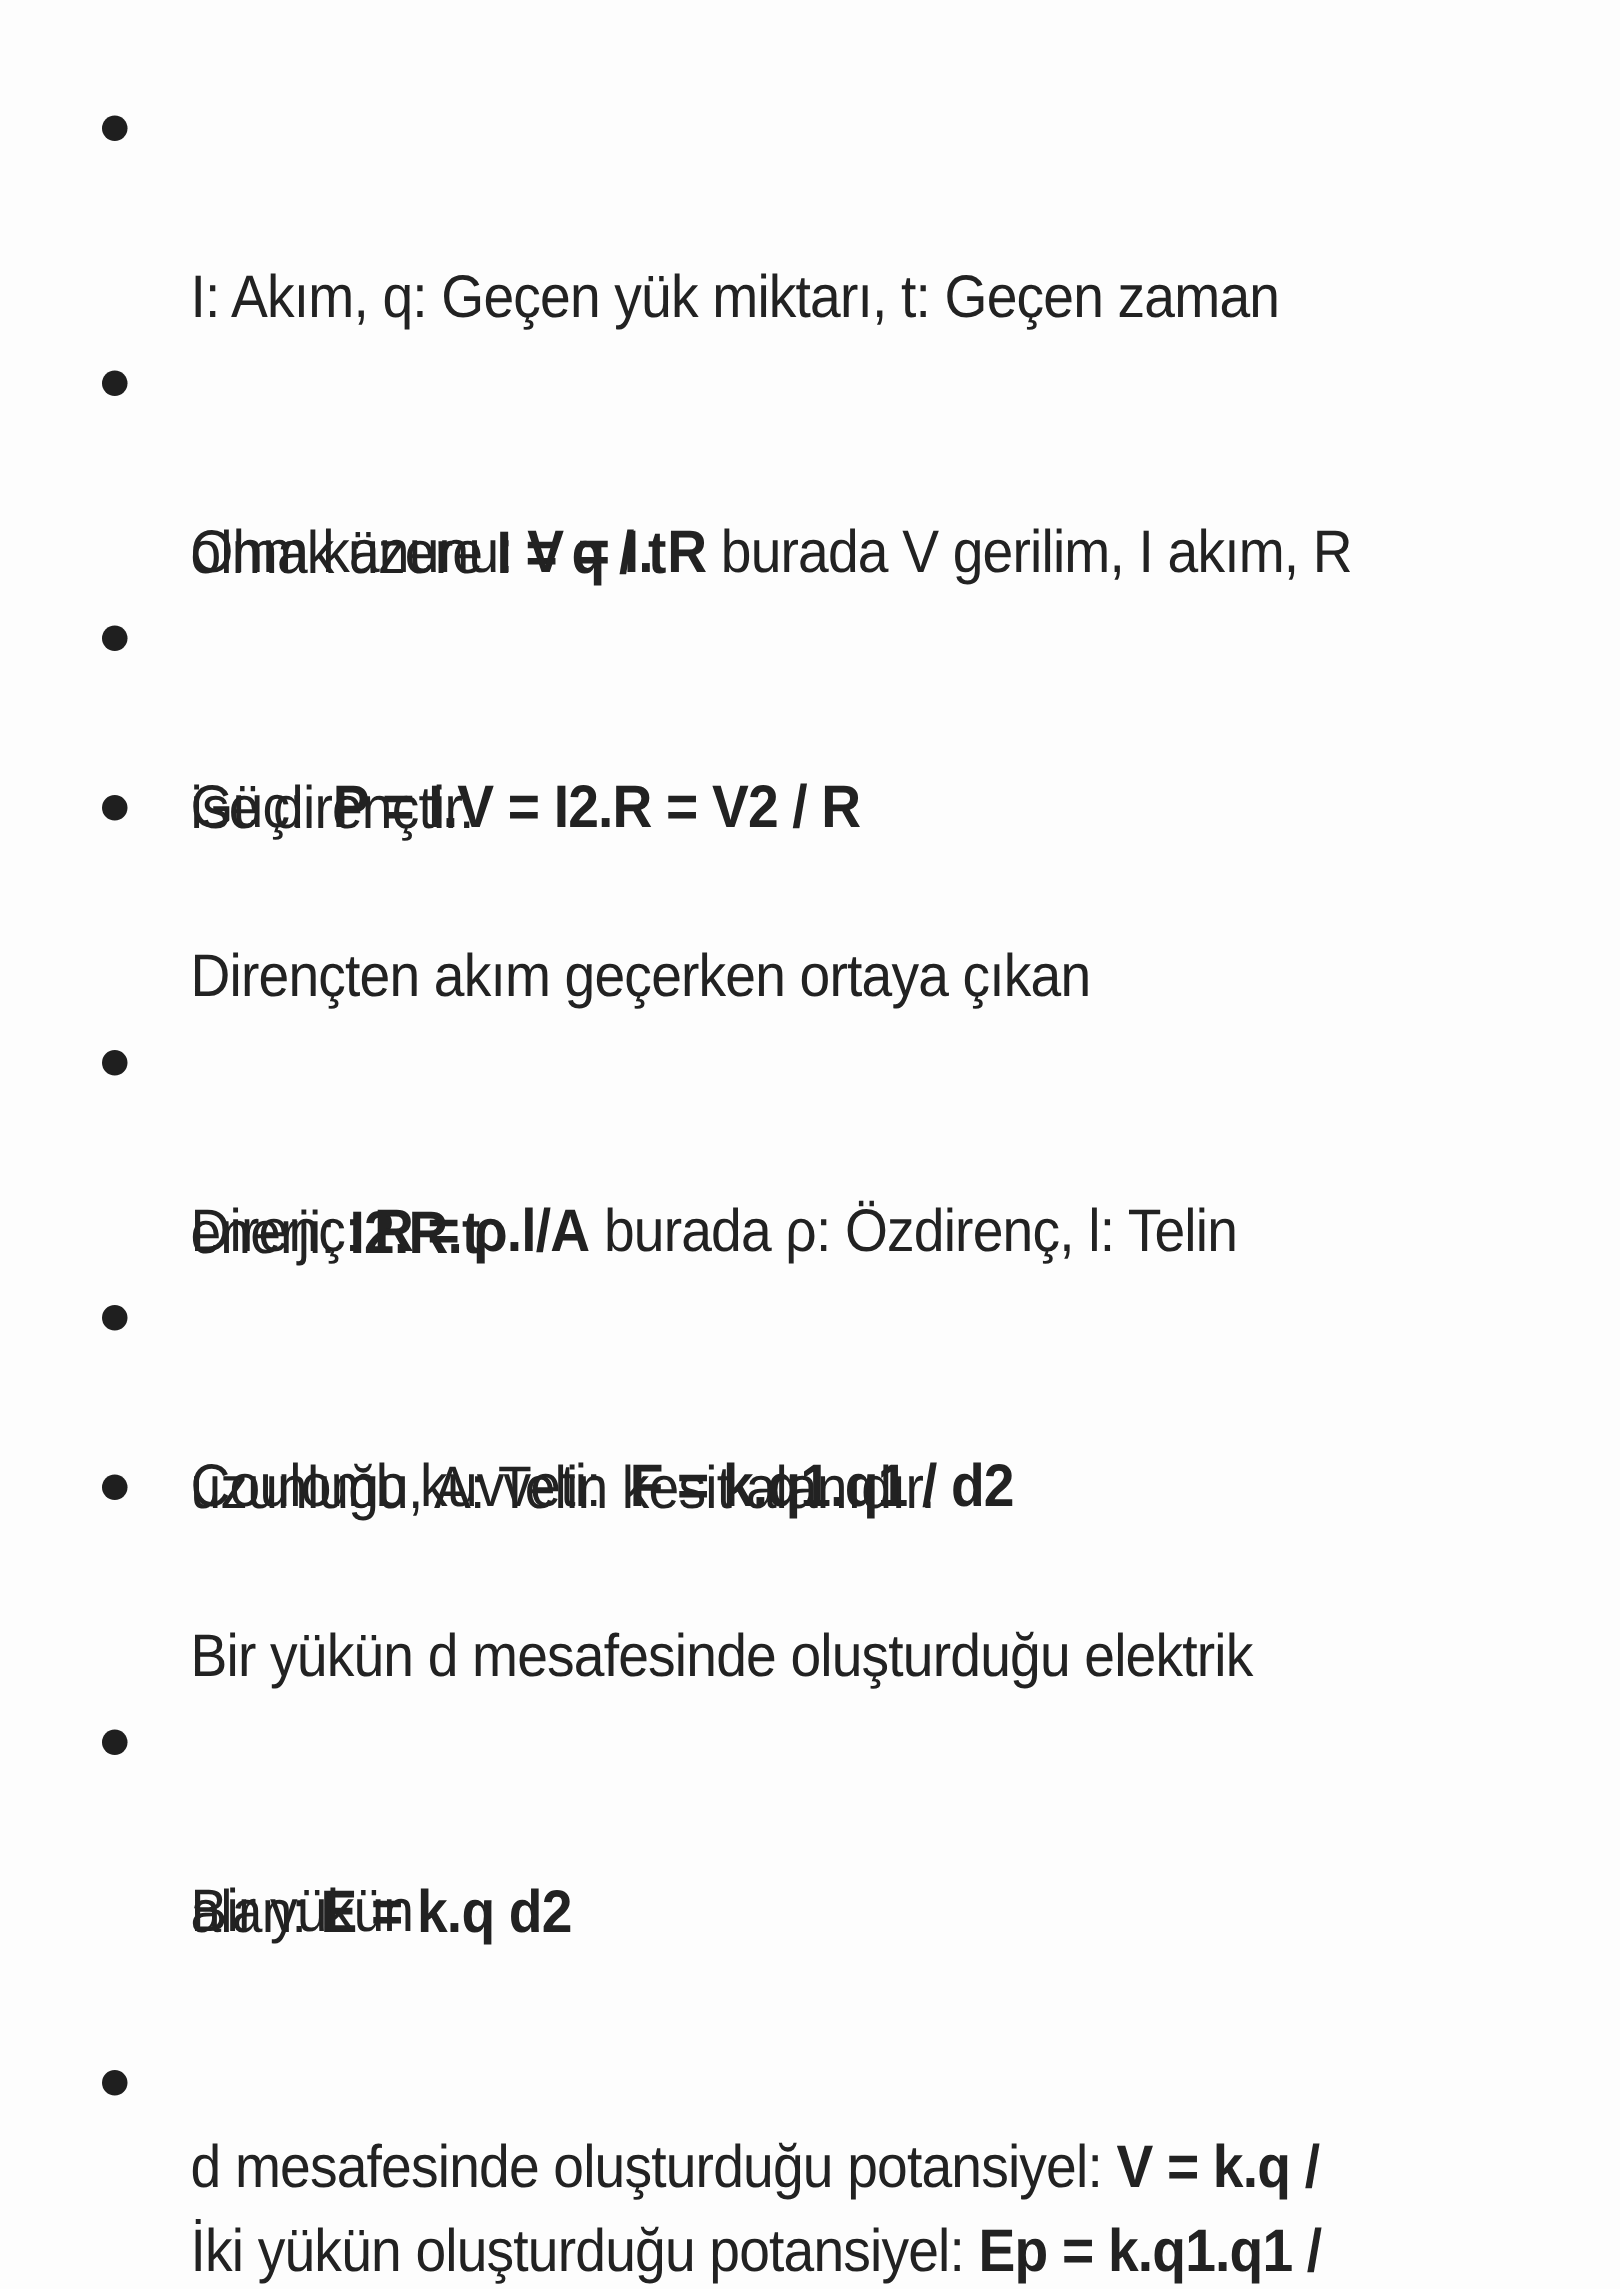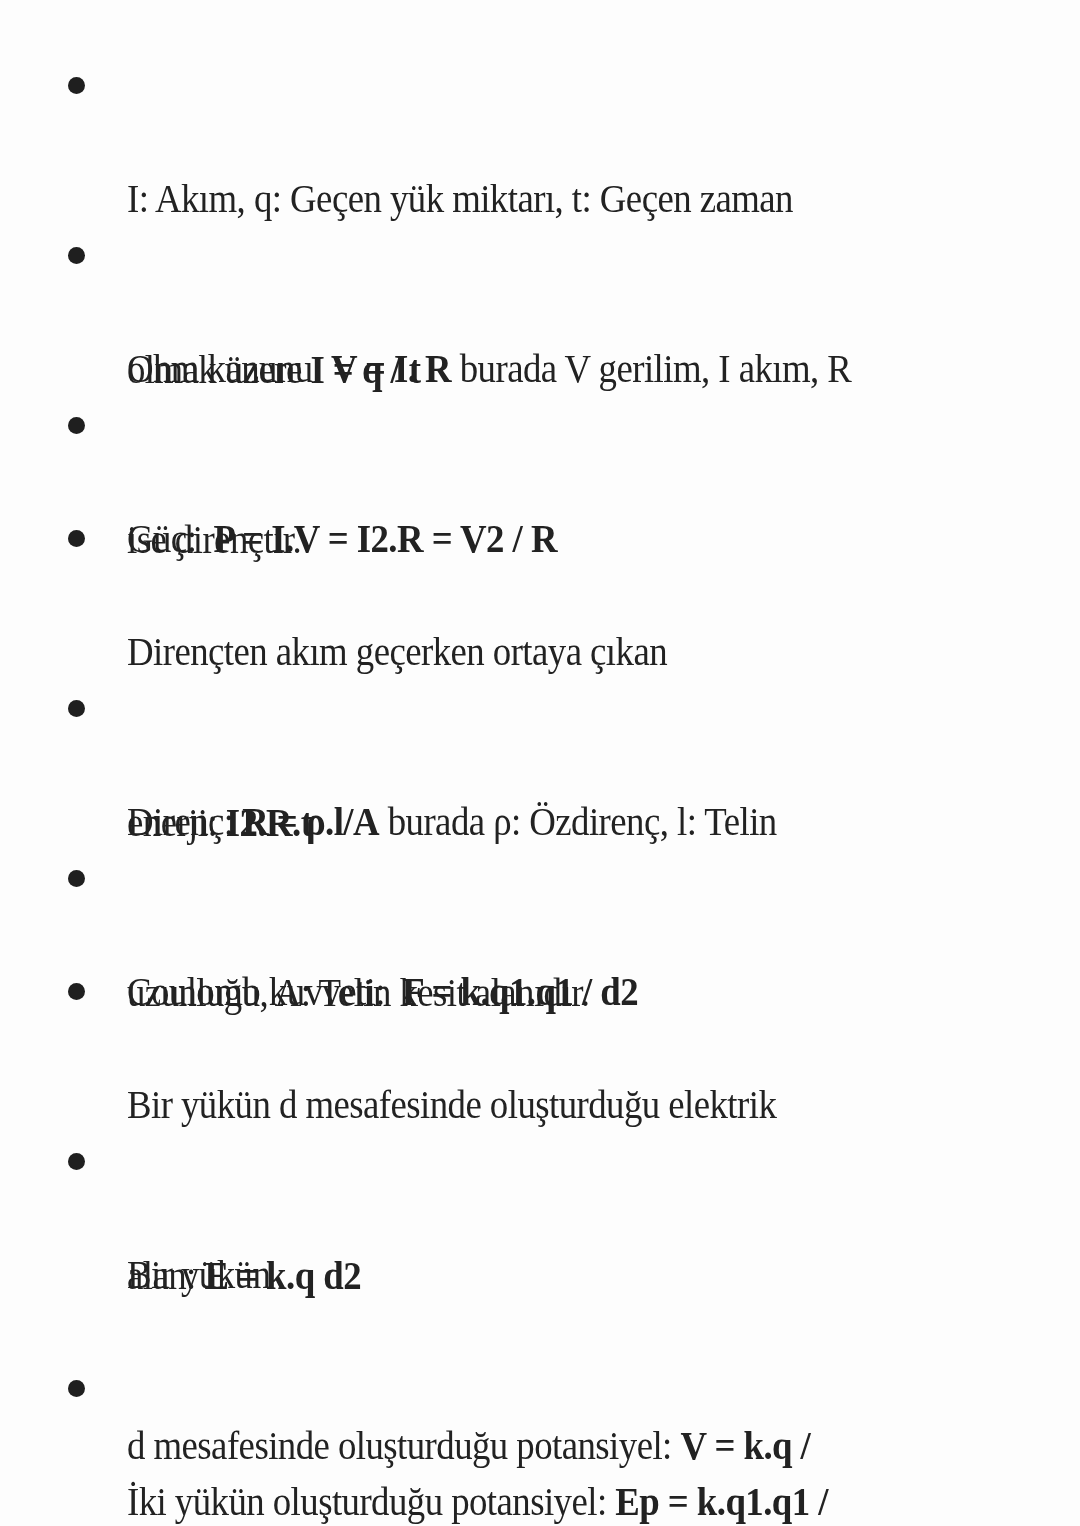--- a/index.html
+++ b/index.html
@@ -11,21 +11,20 @@
       width: 1080px;
       height: 1526px;
       overflow: hidden;
       font-family: "Liberation Sans", "DejaVu Sans", sans-serif;
       color: #222222;
     }
     .doc {
       position: relative;
       width: 1080px;
       height: 1324px;
-      font-family: Liberation Serif, serif;
     }
     .item {
       position: absolute;
       left: 0;
       width: 1080px;
     }
     .bullet {
       position: absolute;
       left: 68px;
       width: 17px;

